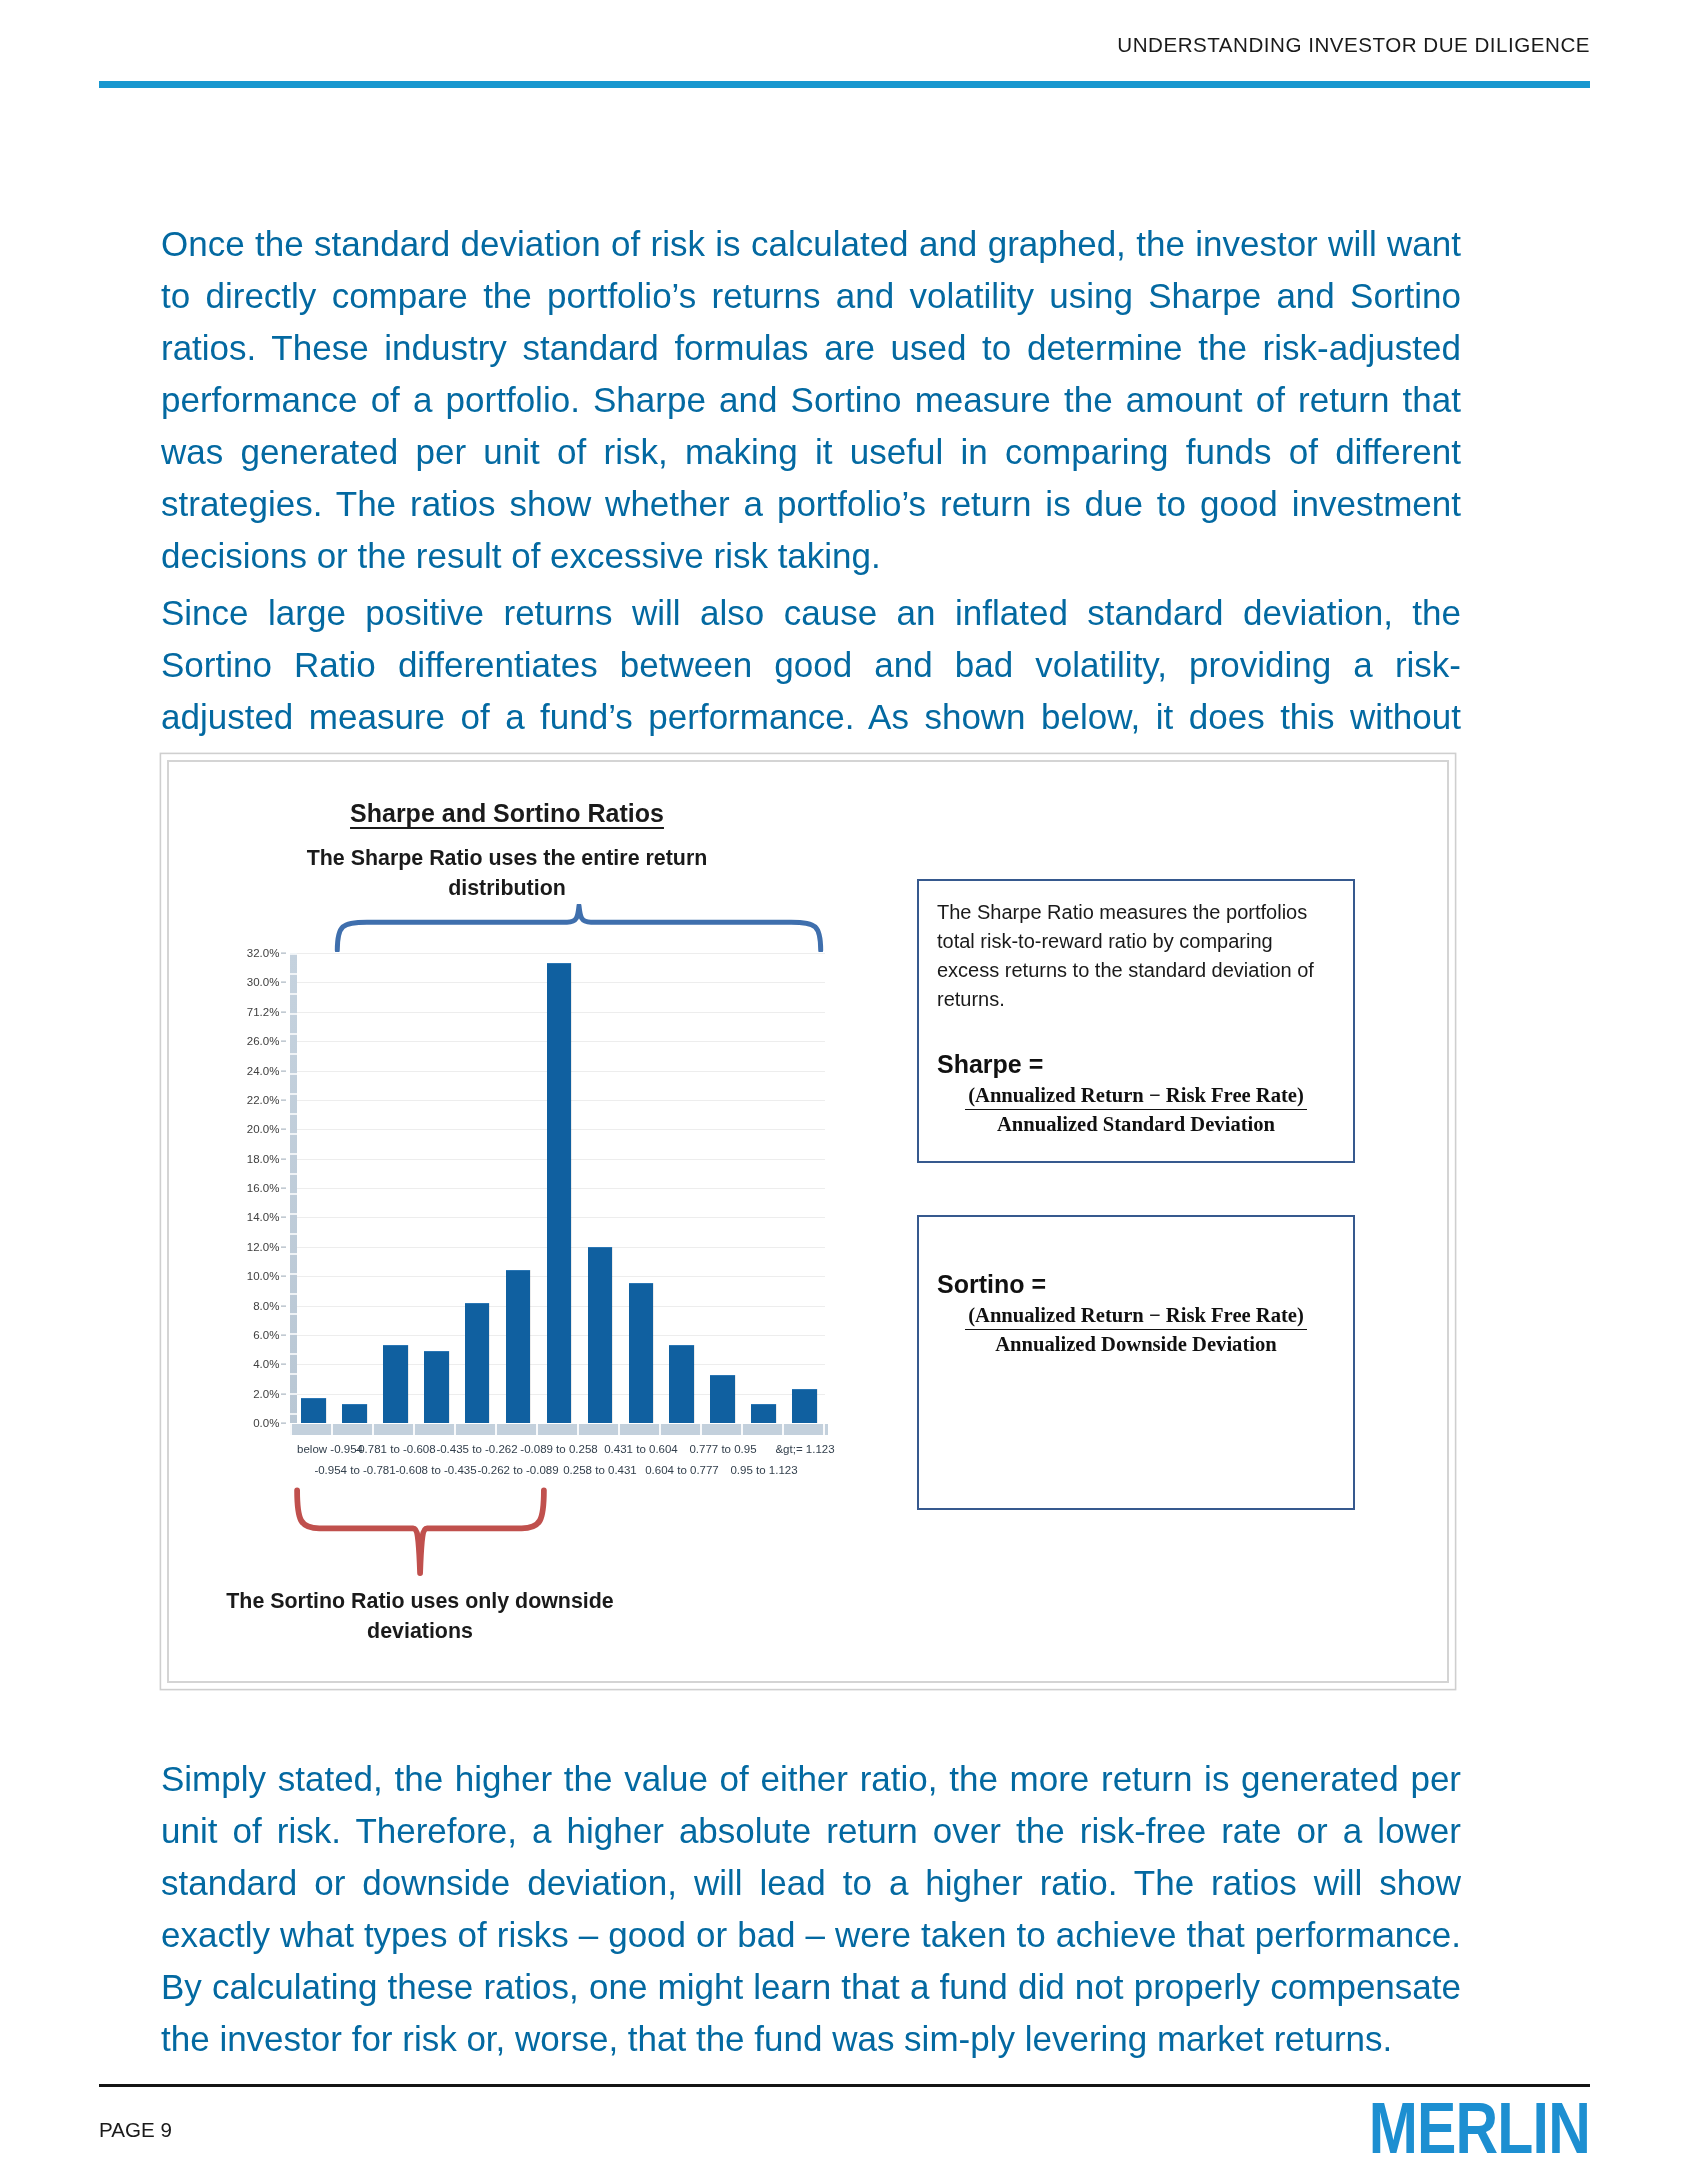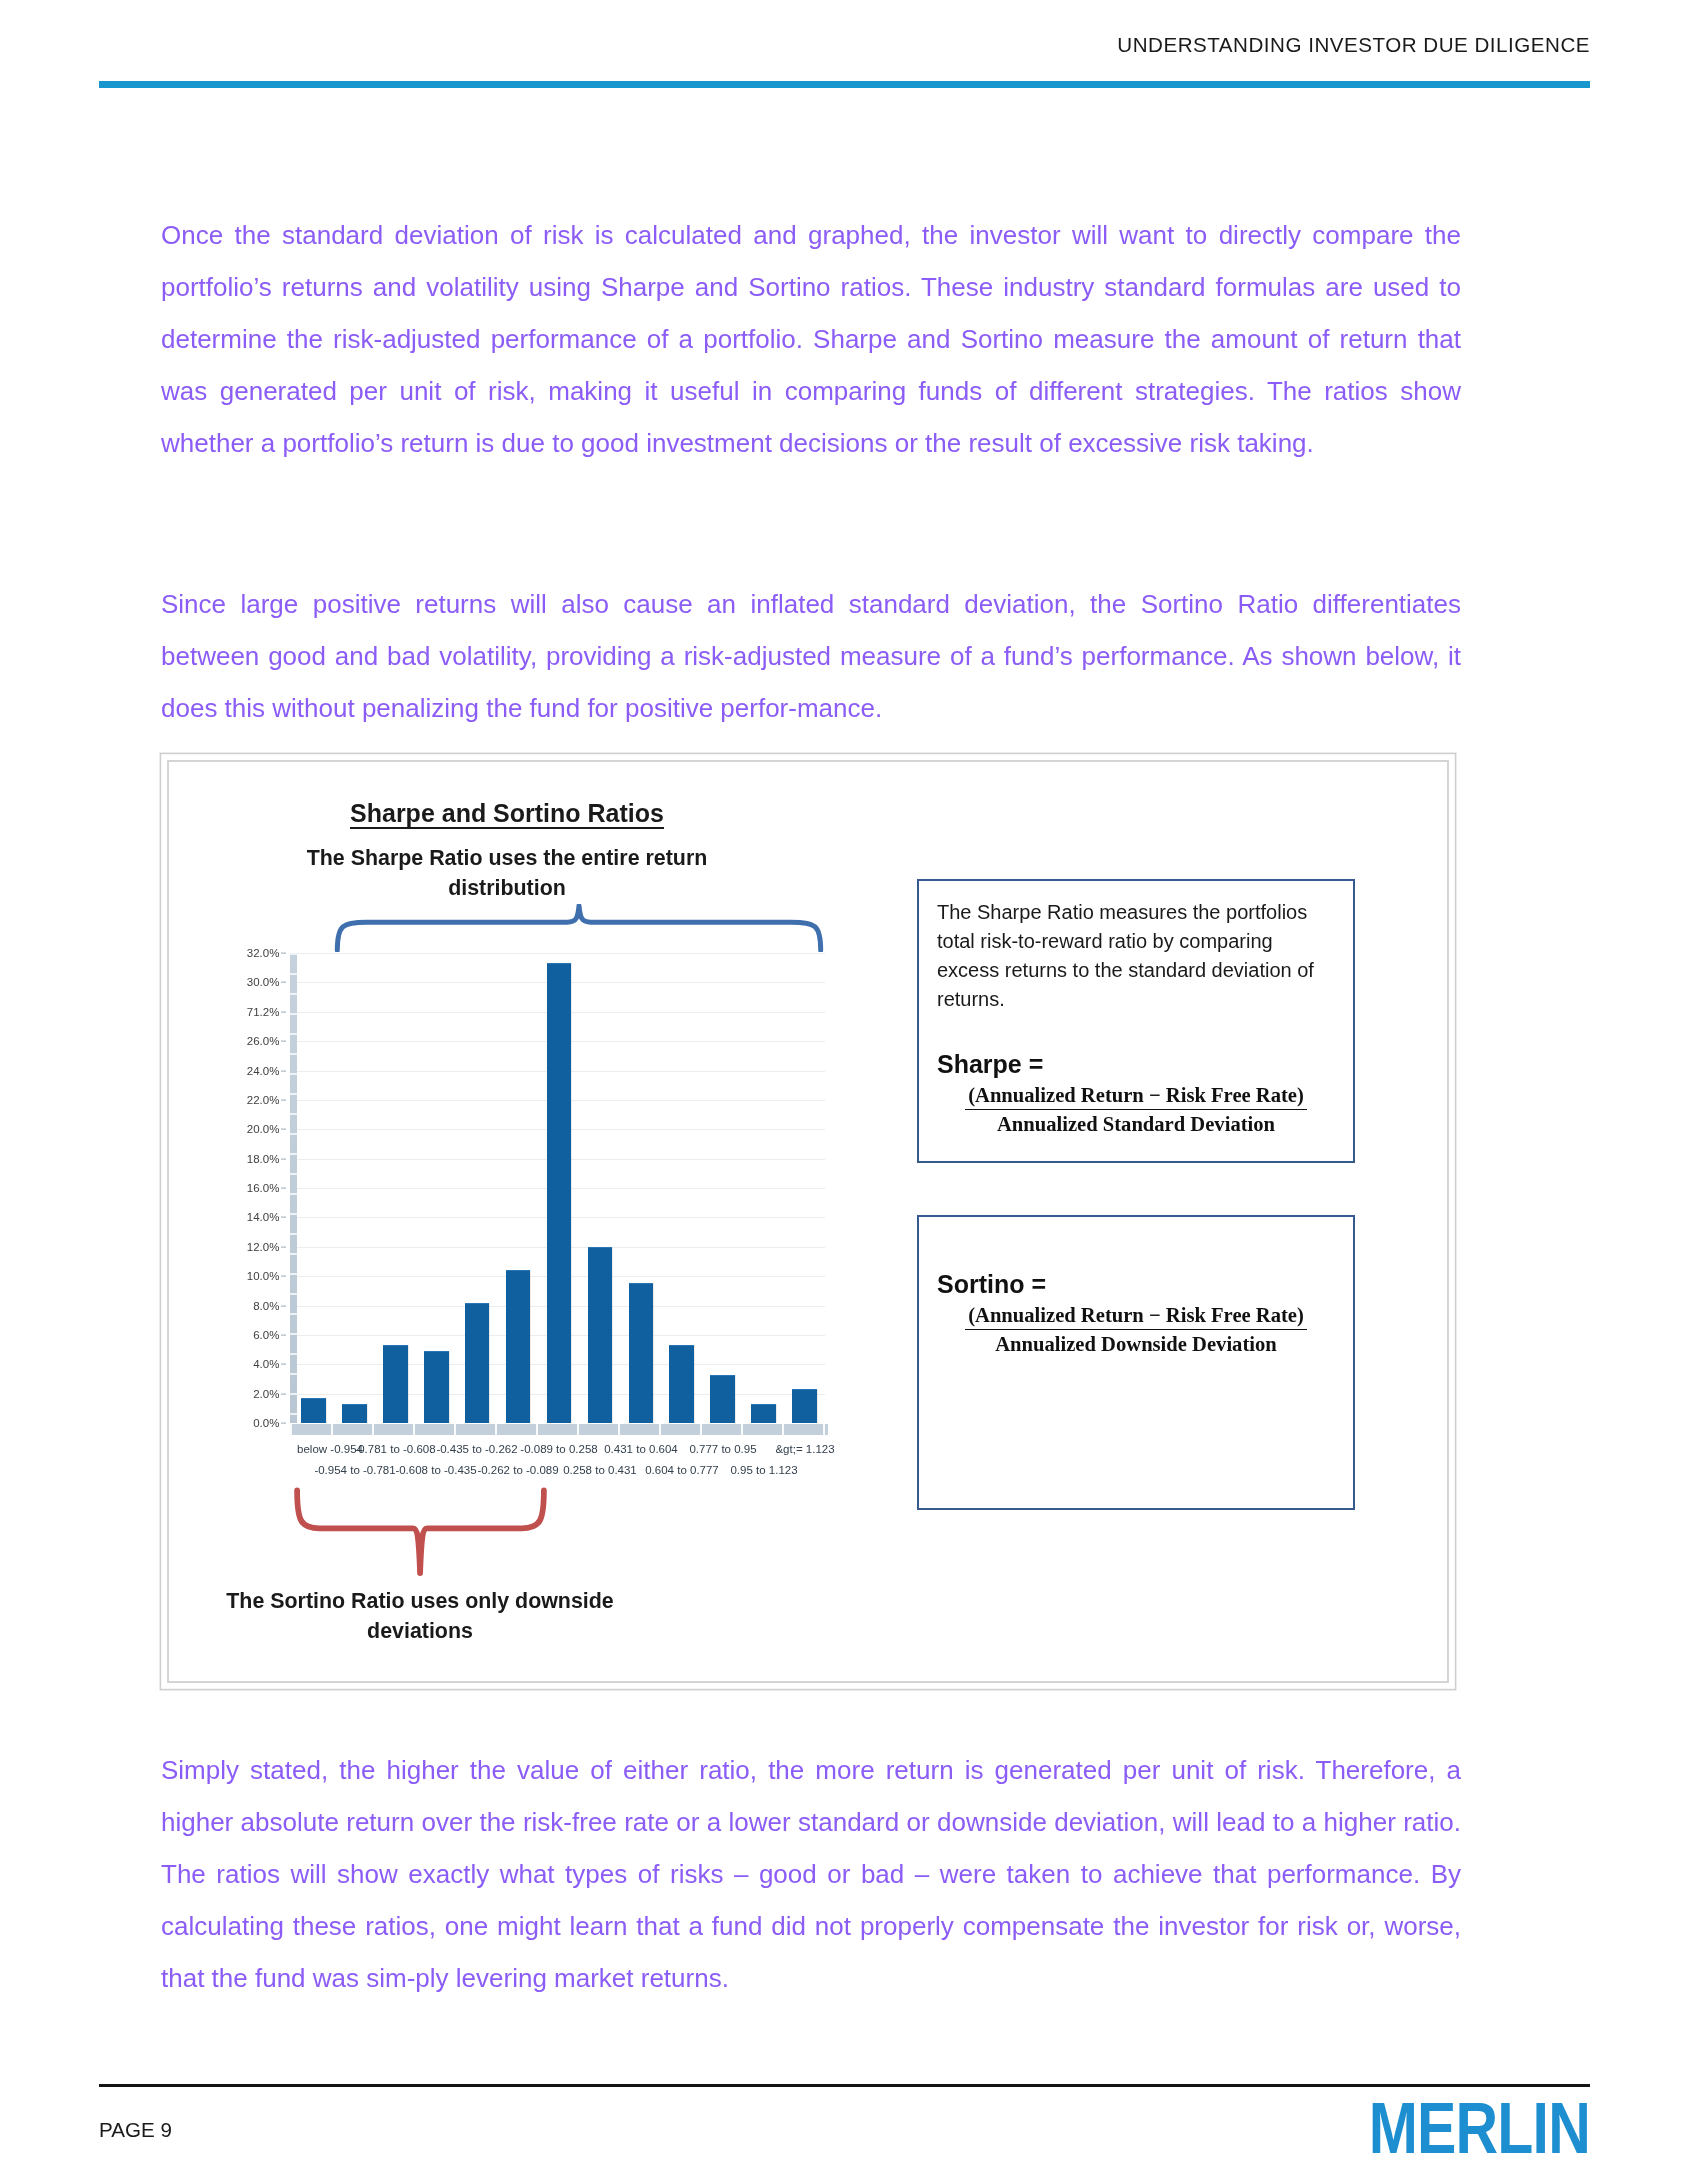--- a/index.html
+++ b/index.html
@@ -26,23 +26,23 @@
   }
   #header-rule {
     position: absolute; left: 0; bottom: 6.6px; width: 1491px; height: 7.4px;
     background: #1897cf;
   }
 
   
   .body-para {
     position: absolute;
     left: 161px; width: 1300px;
-    font-size: 26px;
+    font-size: 35px;
     line-height: 52px;
-    color: #8b5cf6;
+    color: #0369a1;
     text-align: justify;
   }
   #para-1 { top: 183px; }
   #para-2 { top: 552px; }
   #para-3 { top: 1718px; }
 
   
   #chart-panel {
     position: absolute;
     left: 167px; top: 760px;

